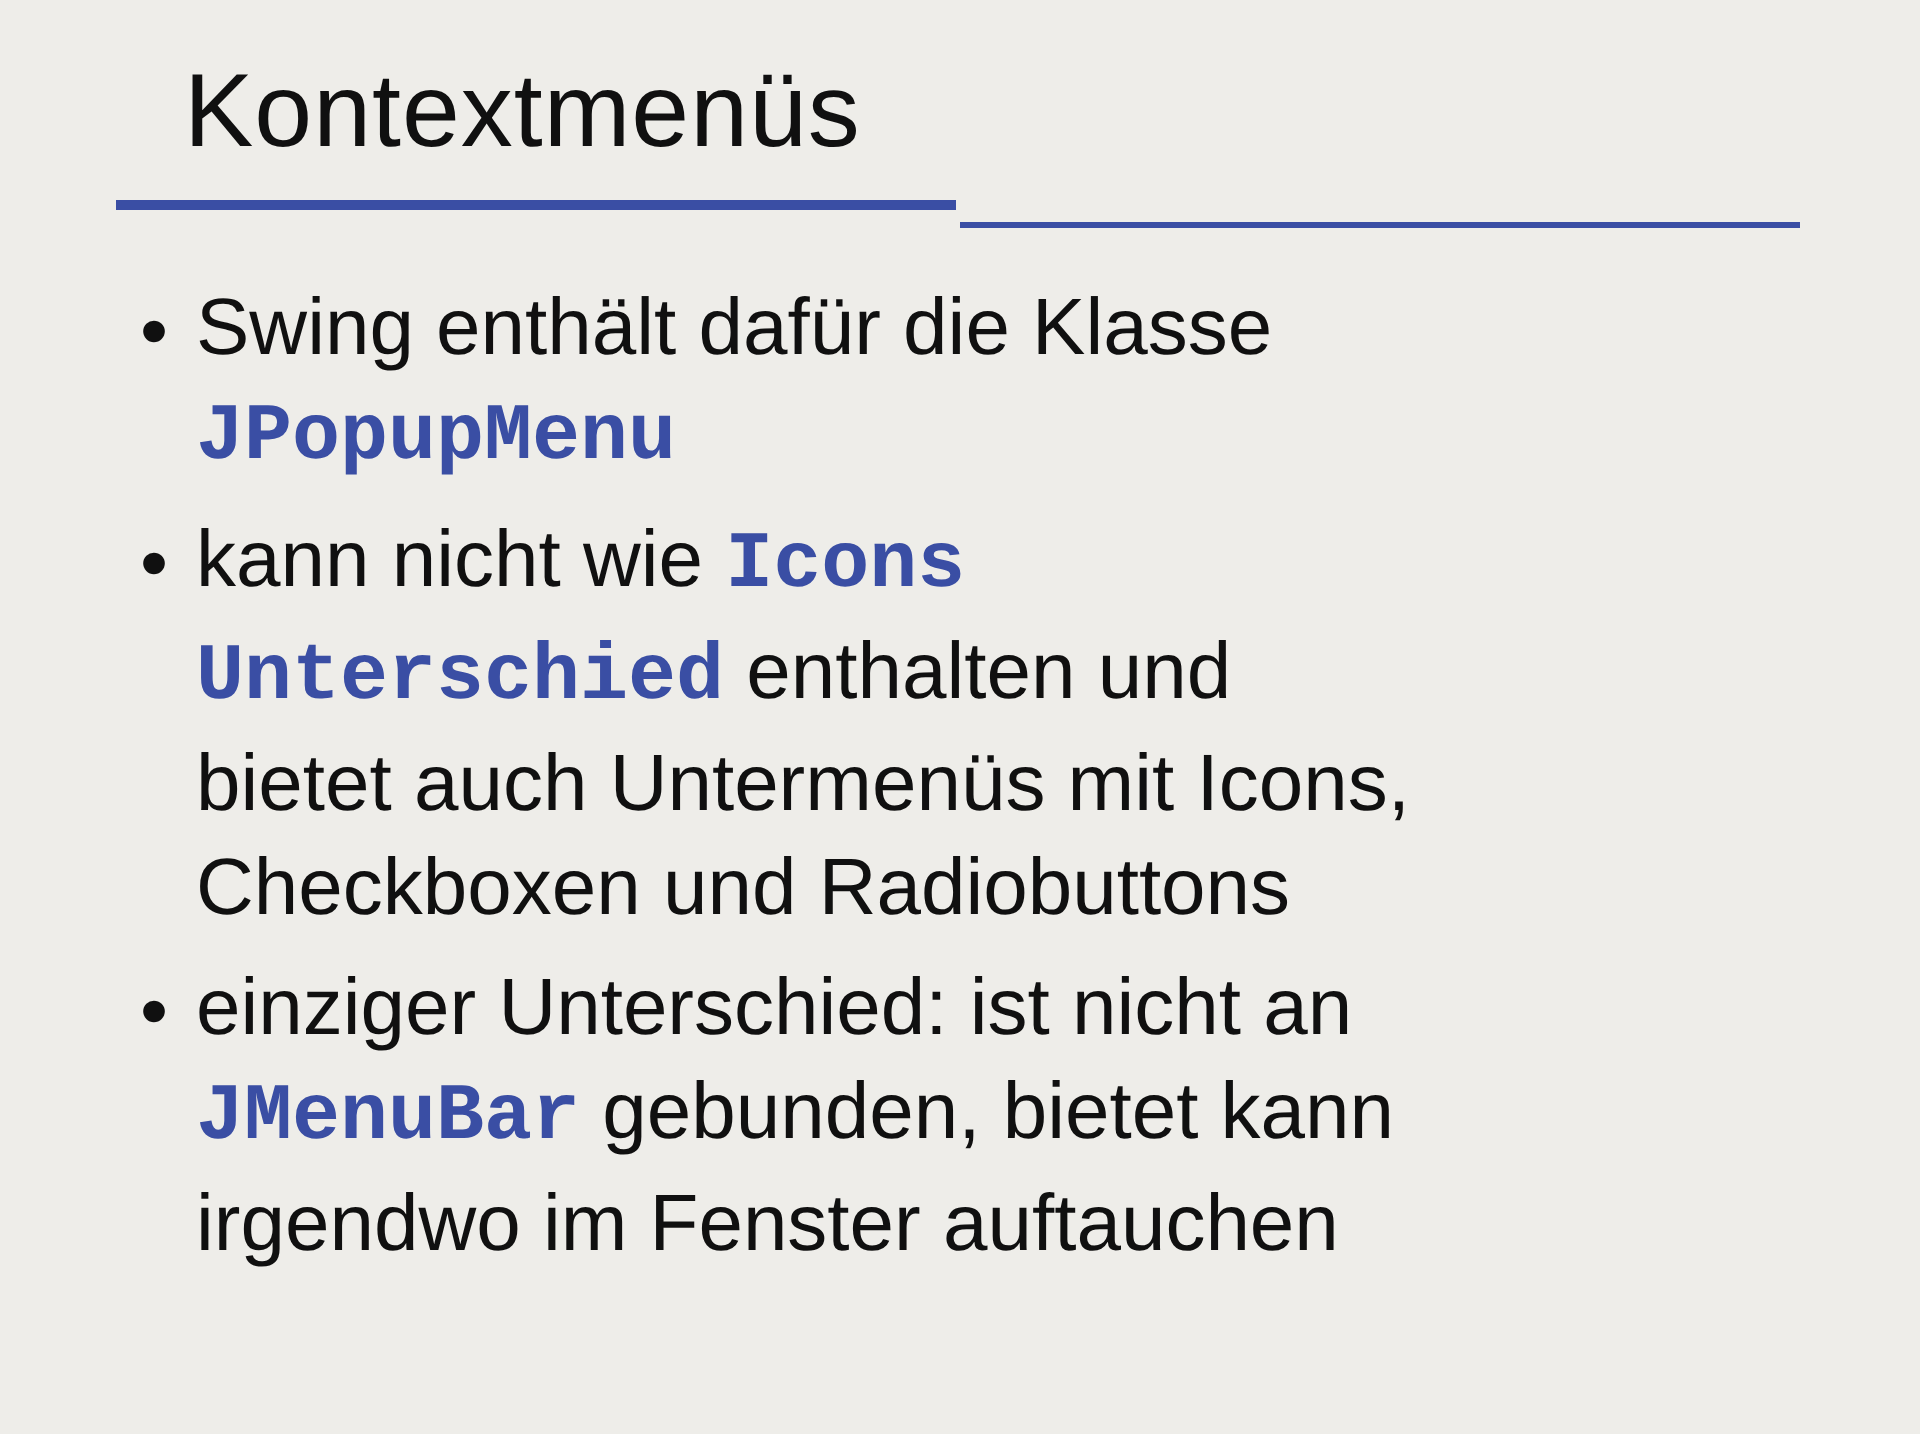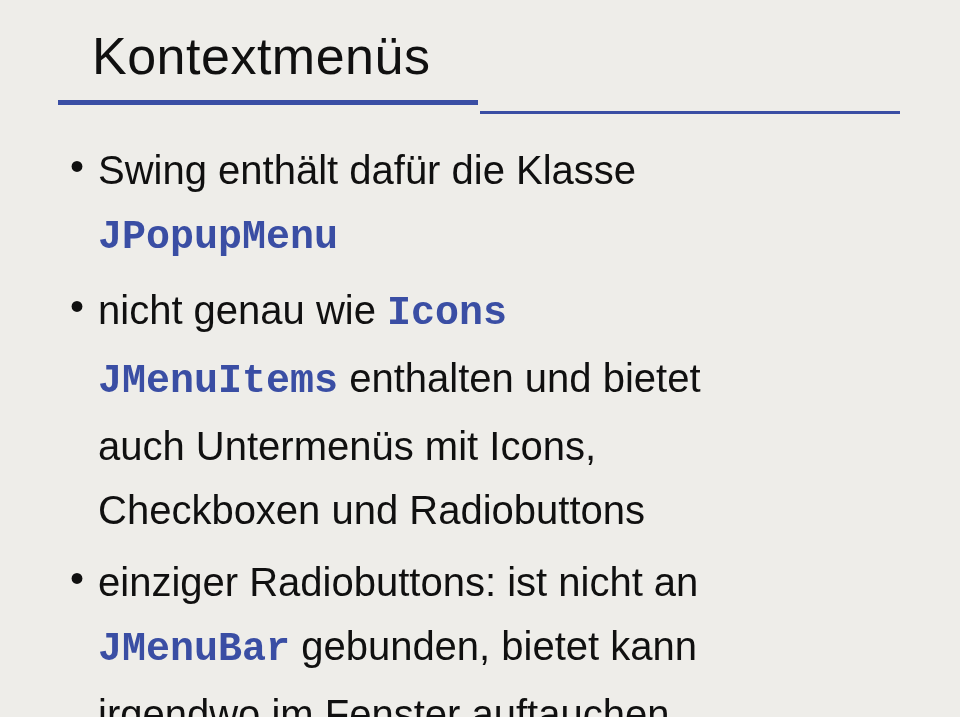--- a/index.html
+++ b/index.html
@@ -55,21 +55,21 @@
     width: 28px;
     flex: none;
     color: #101010;
     font-size: 40px;
     line-height: 56px;
     text-align: left;
   }
   .text {
     font-size: 40px;
     color: #101010;
-    line-height: 64px;
+    line-height: 52px;
   }
   .mono {
     font-family: "Courier New", Courier, monospace;
     color: #3a4ea4;
     font-weight: bold;
   }
 </style>
 </head>
 <body>
 
@@ -79,20 +79,20 @@
   <div class="rule-thin"></div>
 
   <div class="content">
 
   <div class="item">
         <div class="bullet">•</div>
         <div class="text"><span>Swing enthält dafür die Klasse </span><span class="mono">JPopupMenu</span></div>
       </div>
       <div class="item">
         <div class="bullet">•</div>
-        <div class="text"><span>nicht genau wie </span><span class="mono">Icons</span><span> </span><span class="mono">JMenuItems</span><span> enthalten und bietet auch Untermenüs mit Icons, Checkboxen und Radiobuttons</span></div>
+        <div class="text"><span>kann nicht wie </span><span class="mono">Icons</span><span> </span><span class="mono">Unterschied</span><span> enthalten und bietet auch Untermenüs mit Icons, Checkboxen und Radiobuttons</span></div>
       </div>
       <div class="item">
         <div class="bullet">•</div>
-        <div class="text"><span>einziger Radiobuttons: ist nicht an </span><span class="mono">JMenuBar</span><span> gebunden, bietet kann irgendwo im Fenster auftauchen</span></div>
+        <div class="text"><span>einziger Unterschied: ist nicht an </span><span class="mono">JMenuBar</span><span> gebunden, bietet kann irgendwo im Fenster auftauchen</span></div>
       </div>
     </div>
 </div>
 
 </body></html>

